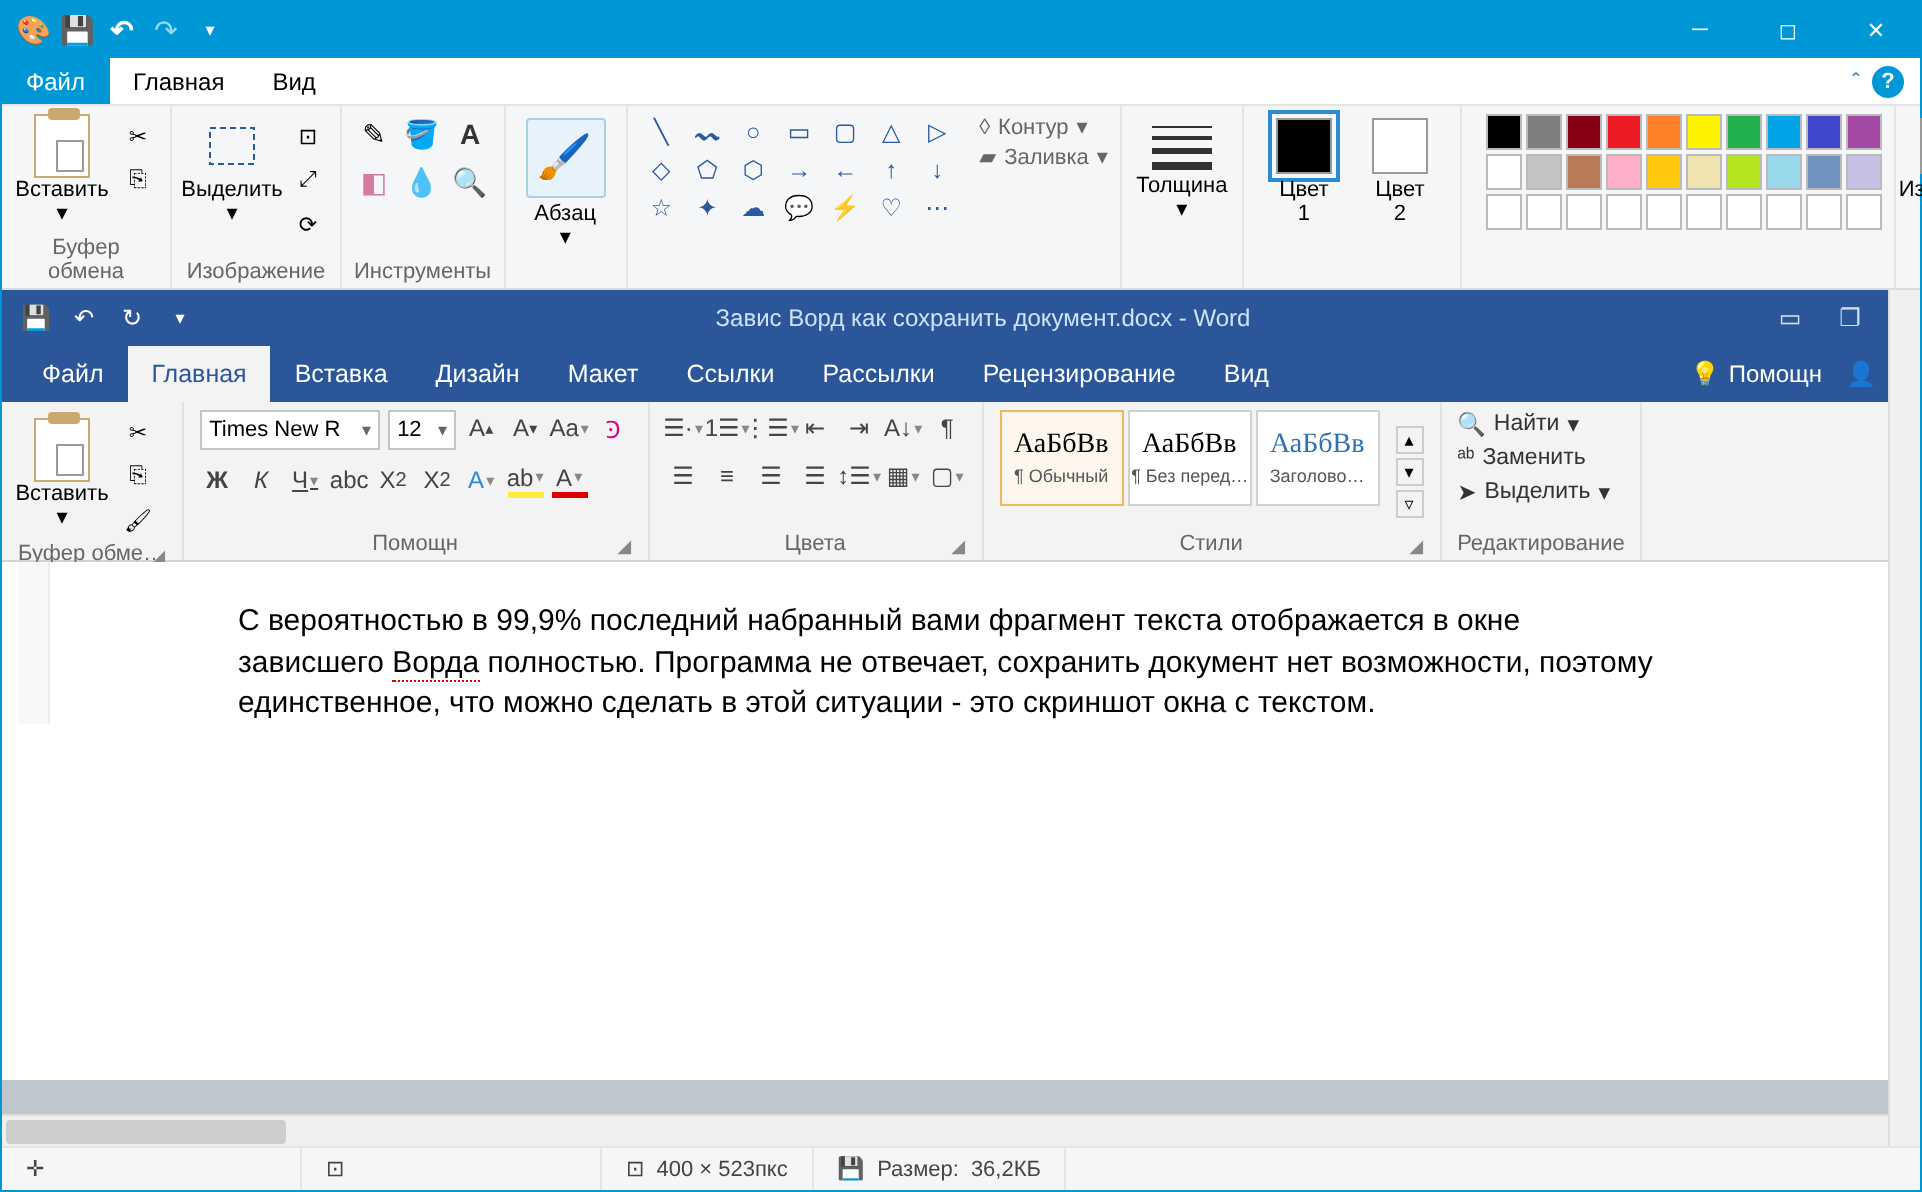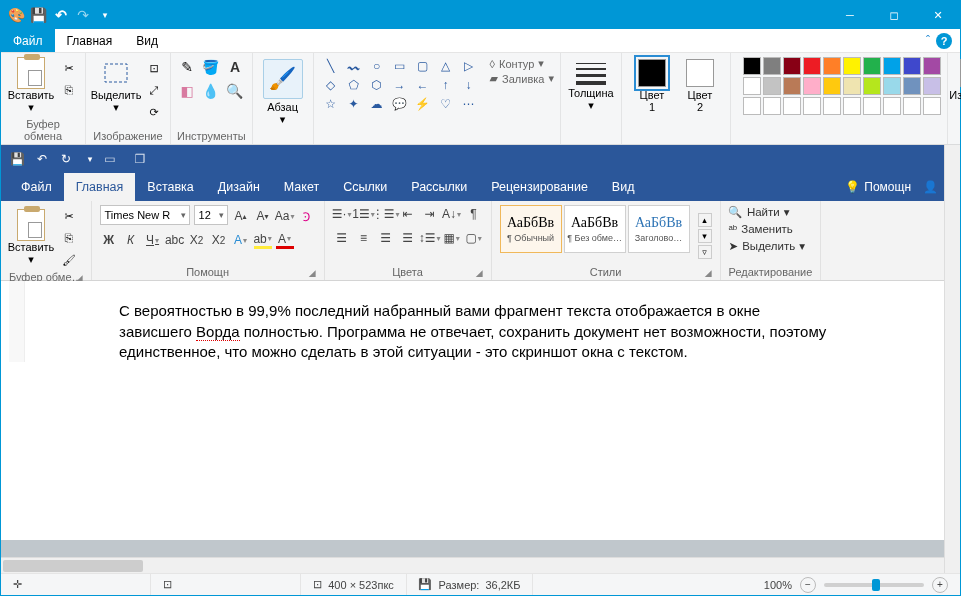--- a/index.html
+++ b/index.html
@@ -79,21 +79,21 @@
 .word-ribbon { background: #f3f3f3; height: 80px; display: flex; border-bottom: 1px solid #d4d4d4; }
 .word-ribbon .wgroup { border-right: 1px solid #e1e1e1; padding: 4px 8px 0 8px; display: flex; flex-direction: column; font-size: 11px; }
 .word-ribbon .wgroup .wbody { flex: 1; display: flex; gap: 6px; }
 .word-ribbon .wgroup .wlabel { text-align: center; color: #666; font-size: 11px; padding: 2px 0; position: relative; }
 .word-ribbon .dlaunch { position: absolute; right: 0; bottom: 2px; font-size: 9px; color: #888; cursor: pointer; }
 
 .clipboard-icon { width: 28px; height: 32px; background: #fff; border: 1px solid #c9a96e; position: relative; }
 .clipboard-icon::before { content:""; position:absolute; top:-4px; left:6px; width:16px; height:6px; background:#c9a96e; border-radius:2px; }
 .clipboard-icon::after { content:""; position:absolute; bottom:2px; right:2px; width:12px; height:14px; background:#fff; border:1px solid #999; }
 
-.inline-row { display: flex; align-items: flex-end; gap: 4px; }
+.inline-row { display: flex; align-items: flex-start; gap: 4px; }
 .font-select { border: 1px solid #c4c4c4; background: #fff; height: 20px; padding: 0 14px 0 4px; font-size: 11px; position: relative; display: inline-flex; align-items: center; cursor: pointer; }
 .font-select::after { content: "▾"; position: absolute; right: 3px; font-size: 9px; color: #666; }
 .tiny-btn { width: 18px; height: 18px; display: inline-flex; align-items: center; justify-content: center; font-size: 12px; cursor: pointer; color: #444; }
 .tiny-btn.dd::after { content: "▾"; font-size: 8px; margin-left: 1px; color: #888; }
 
 .styles-row { display: flex; gap: 2px; }
 .style-box { width: 62px; height: 48px; border: 1px solid #d0d0d0; background: #fff; display: flex; flex-direction: column; align-items: center; justify-content: center; cursor: pointer; font-size: 10px; }
 .style-box .sample { font-size: 14px; font-family: "Times New Roman", serif; }
 .style-box .sname { font-size: 9px; color: #555; margin-top: 2px; white-space: nowrap; overflow: hidden; width: 58px; text-align: center; }
 .style-box.sel { border-color: #f0b85a; background: #fdf6ec; }
@@ -330,20 +330,21 @@
 
   <div class="canvas-area">
     <div class="word-window">
       <div class="word-titlebar">
         <div class="word-qat">
           <span>💾</span>
           <span>↶</span>
           <span>↻</span>
           <span style="font-size:9px">▾</span>
         </div>
+        <div class="word-title">Завис Ворд как сохранить документ.docx - Word</div>
         <div class="word-title-controls">
           <span>▭</span>
           <span>❐</span>
         </div>
       </div>
       <div class="word-tabs">
         <div class="wtab">Файл</div>
         <div class="wtab active">Главная</div>
         <div class="wtab">Вставка</div>
         <div class="wtab">Дизайн</div>
@@ -428,21 +429,21 @@
 
         <div class="wgroup">
           <div class="wbody">
             <div class="styles-row">
               <div class="style-box sel">
                   <div class="sample">АаБбВв</div>
                   <div class="sname">¶ Обычный</div>
                 </div>
               <div class="style-box">
                   <div class="sample">АаБбВв</div>
-                  <div class="sname">¶ Без обме…</div>
+                  <div class="sname">¶ Без перед…</div>
                 </div>
               <div class="style-box">
                   <div class="sample" style="color:#2e74b5">АаБбВв</div>
                   <div class="sname">Заголово…</div>
                 </div>
             </div>
             <div class="small-col" style="justify-content:center;gap:2px;margin-left:2px">
               <span style="font-size:9px;border:1px solid #ccc;width:14px;height:14px">▴</span>
               <span style="font-size:9px;border:1px solid #ccc;width:14px;height:14px">▾</span>
               <span style="font-size:9px;border:1px solid #ccc;width:14px;height:14px">▿</span>
@@ -491,23 +492,15 @@
     <div class="cell">
         <span>⊡</span>
         <span>400 × 523пкс</span>
       </div>
     <div class="cell">
         <span>💾</span>
         <span>Размер:</span> 
         <span>36,2КБ</span>
       </div>
     <div class="spacer"></div>
-    <div class="cell" style="border:none;gap:8px">
-      <span>100%</span>
-      <span class="zbtn">−</span>
-      <div class="zoom-slider">
-          <div class="zthumb"></div>
-        </div>
-      <span class="zbtn">+</span>
-    </div>
   </div>
 
 </div>
 
 </body></html>

